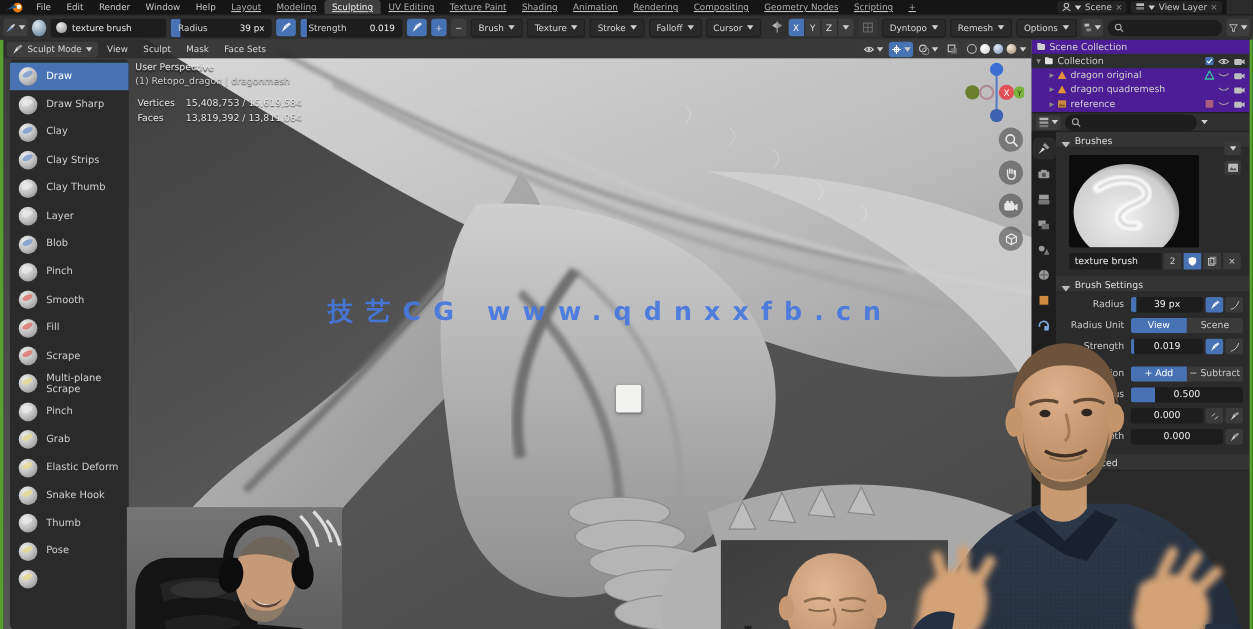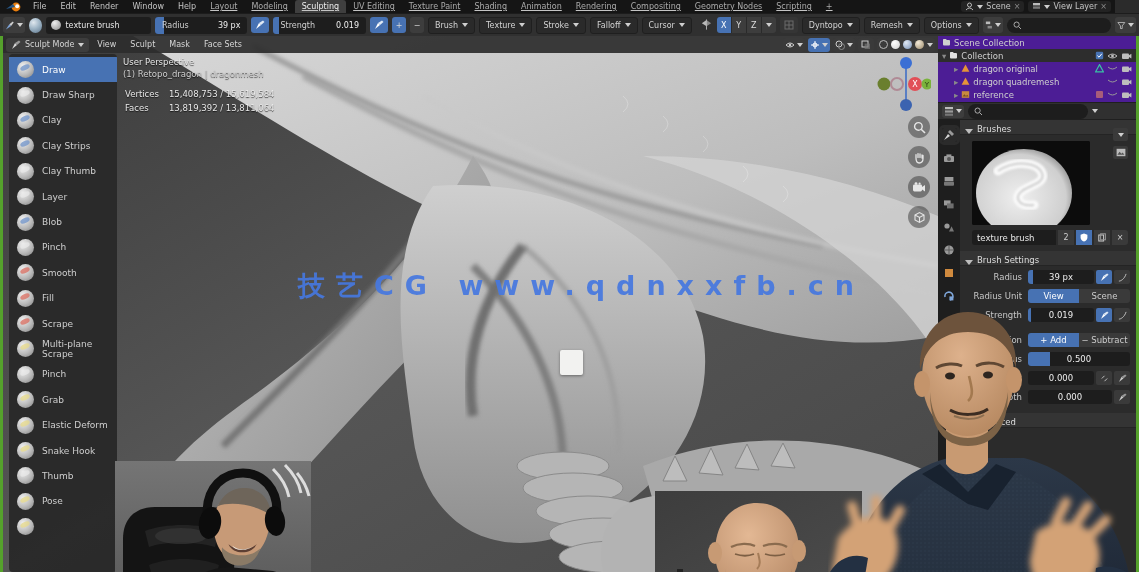--- a/index.html
+++ b/index.html
@@ -53,21 +53,21 @@
   .vp-right { margin-left:auto; display:flex; align-items:center; gap:3px; }
   .vbtn { height:14px; min-width:16px; background:#3a3a3a; border-radius:3px; display:flex; align-items:center; justify-content:center; gap:2px; padding:0 2px; }
   .vbtn.on { background:#4772b3; }
   .shade-group { display:flex; align-items:center; background:#3a3a3a; border-radius:3px; height:14px; padding:0 2px; gap:3px; }
   .shade-dot { width:9px; height:9px; border-radius:50%; }
 
   .stats { position:absolute; left:120px; top:20px; z-index:11; color:#e8e8e8; font-size:8.5px; text-shadow:0 1px 1px rgba(0,0,0,.7); line-height:12px; }
   .stats .dim { color:#d0d0d0; }
   .stats table td { padding-right:8px; }
 
-  .watermark { position:absolute; left:295px; top:232px; z-index:11; font-size:27px; font-weight:bold; color:#4678e0; letter-spacing:11px; opacity:.92; white-space:nowrap; }
+  .watermark { position:absolute; left:295px; top:232px; z-index:11; font-size:23px; font-weight:bold; color:#4678e0; letter-spacing:11px; opacity:.92; white-space:nowrap; }
 
   .vp-popup { position:absolute; left:557px; top:314px; width:23px; height:25px; background:#f2f2f0; border-radius:2px; box-shadow:0 1px 3px rgba(0,0,0,.4); z-index:10; }
 
   
   .nav-gizmo { position:absolute; left:868px; top:18px; z-index:12; }
   .nav-stack { position:absolute; left:905px; top:80px; z-index:12; display:flex; flex-direction:column; gap:8px; }
   .nav-circle { width:22px; height:22px; border-radius:50%; background:rgba(40,40,40,.45); display:flex; align-items:center; justify-content:center; }
 
   
   .toolbar { position:absolute; left:6px; top:18px; width:108px; height:518px; background:rgba(41,41,41,.97); border-radius:4px; z-index:13; overflow:hidden; padding-top:3px; }

